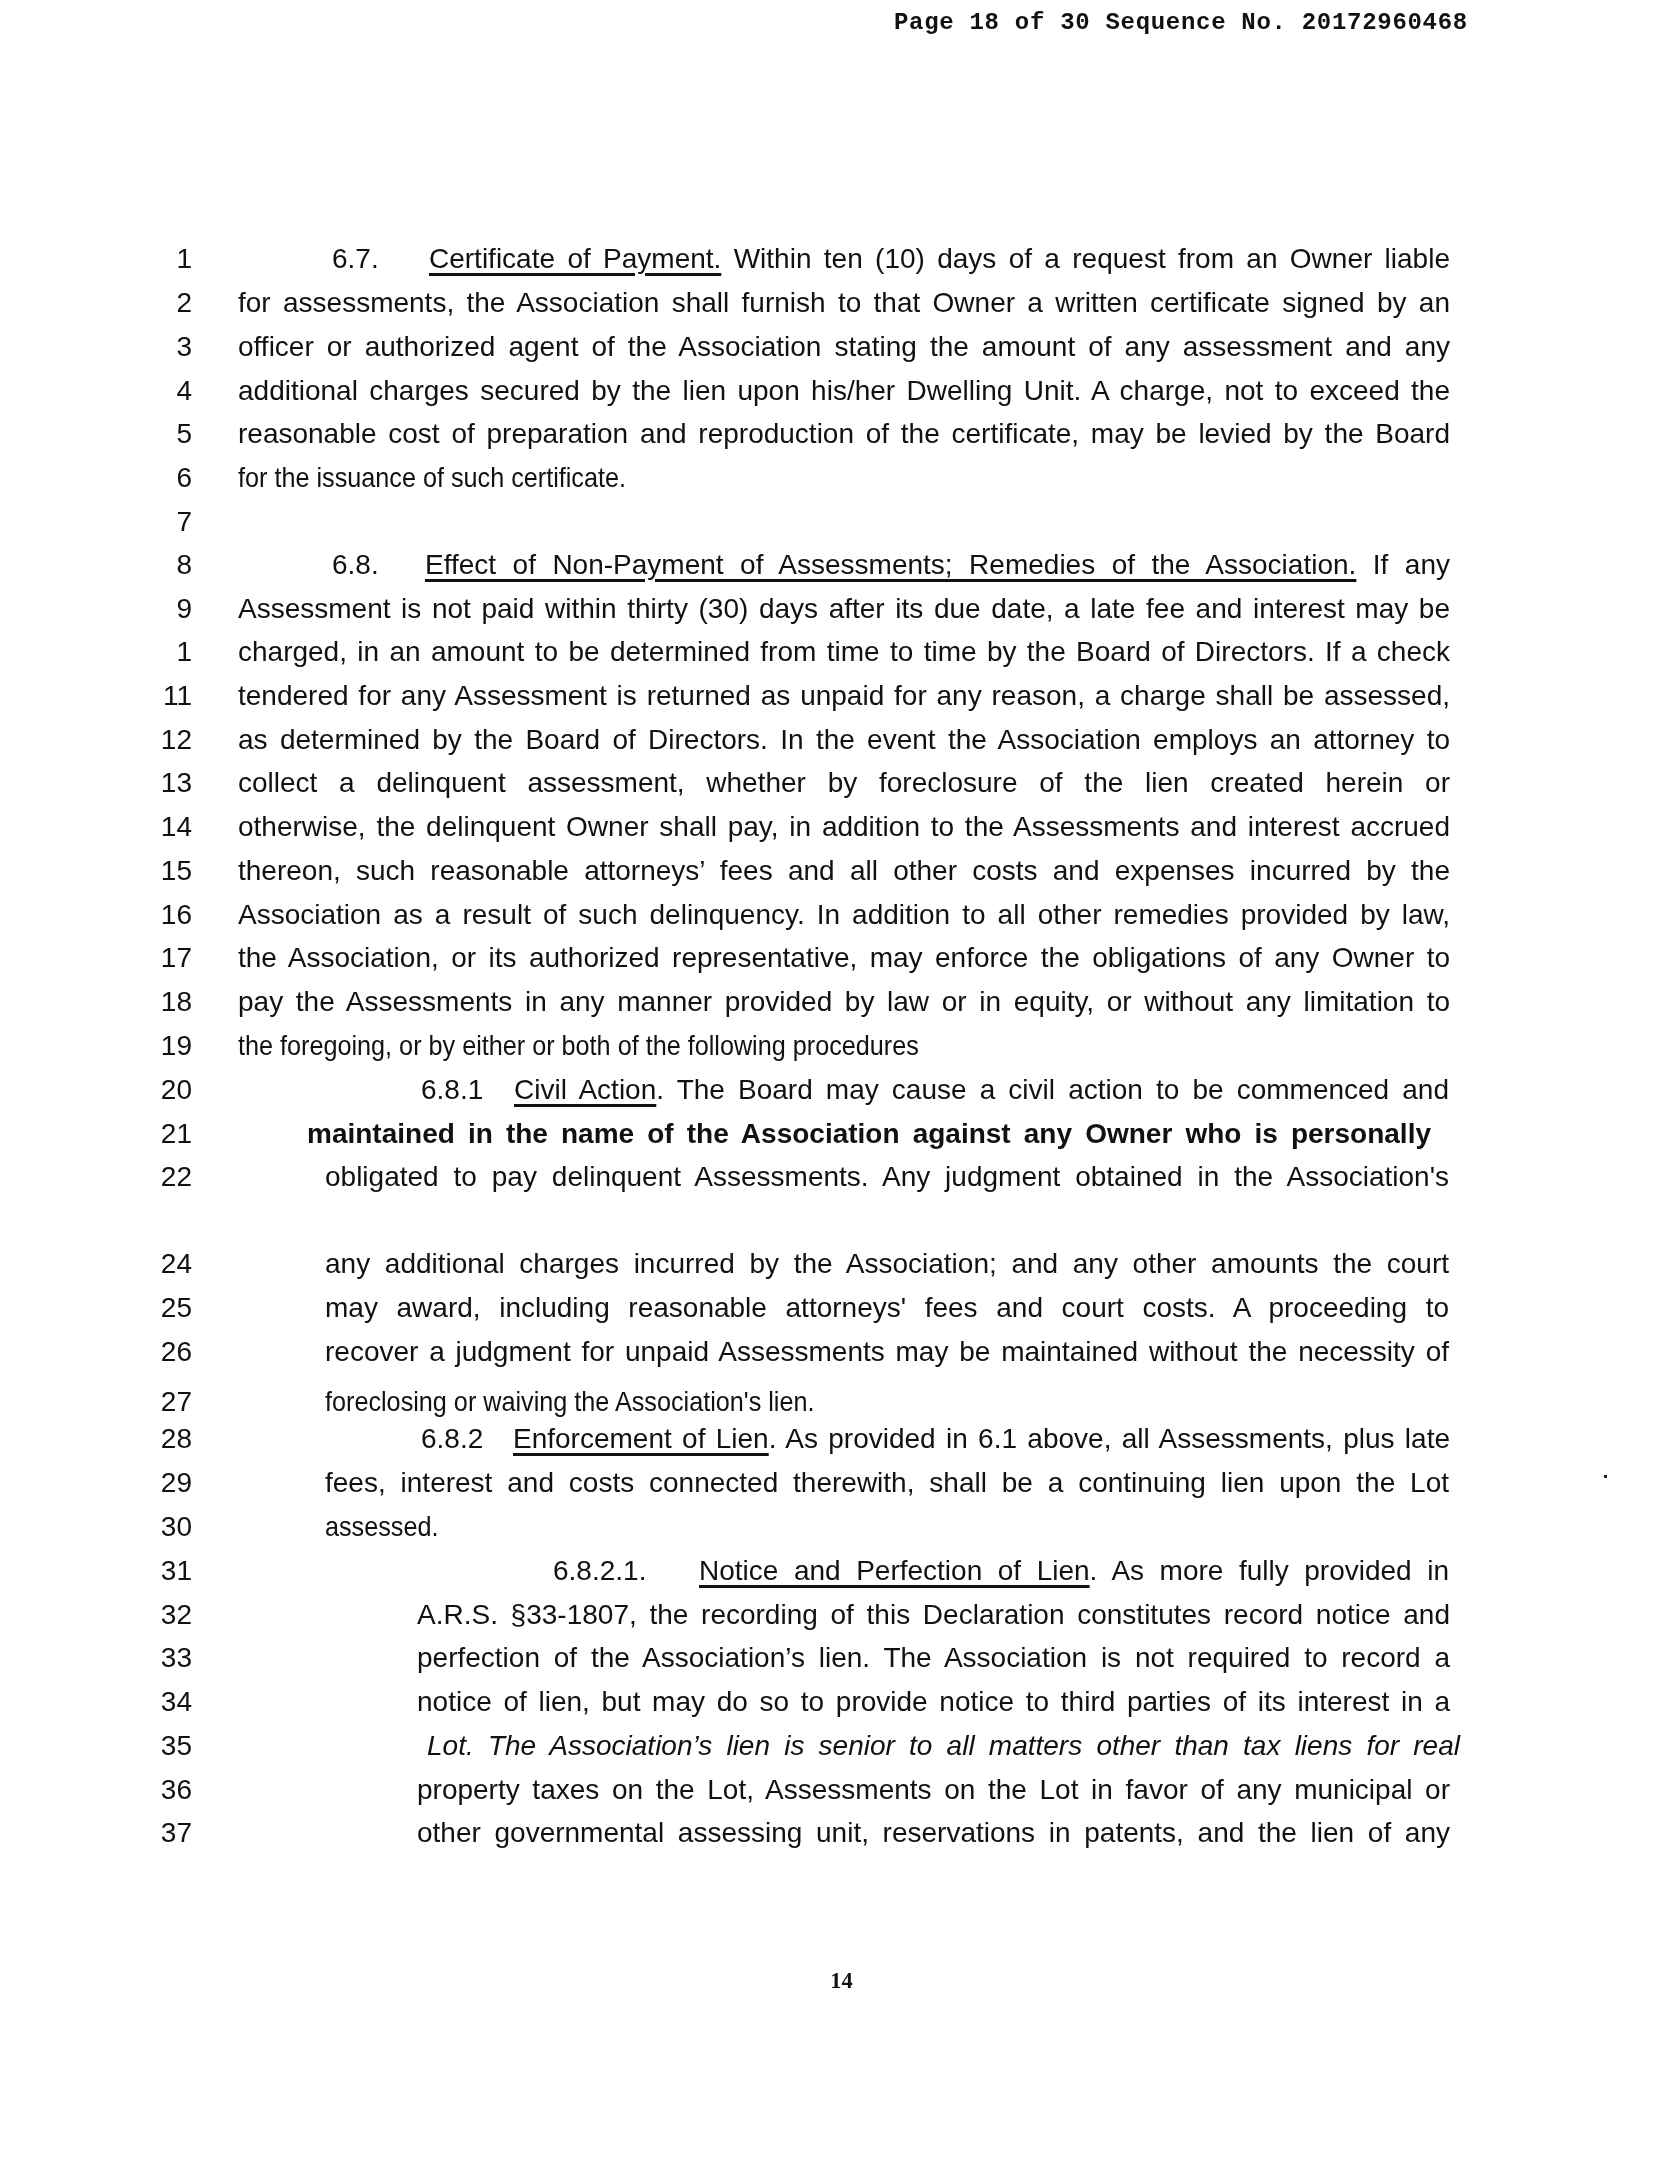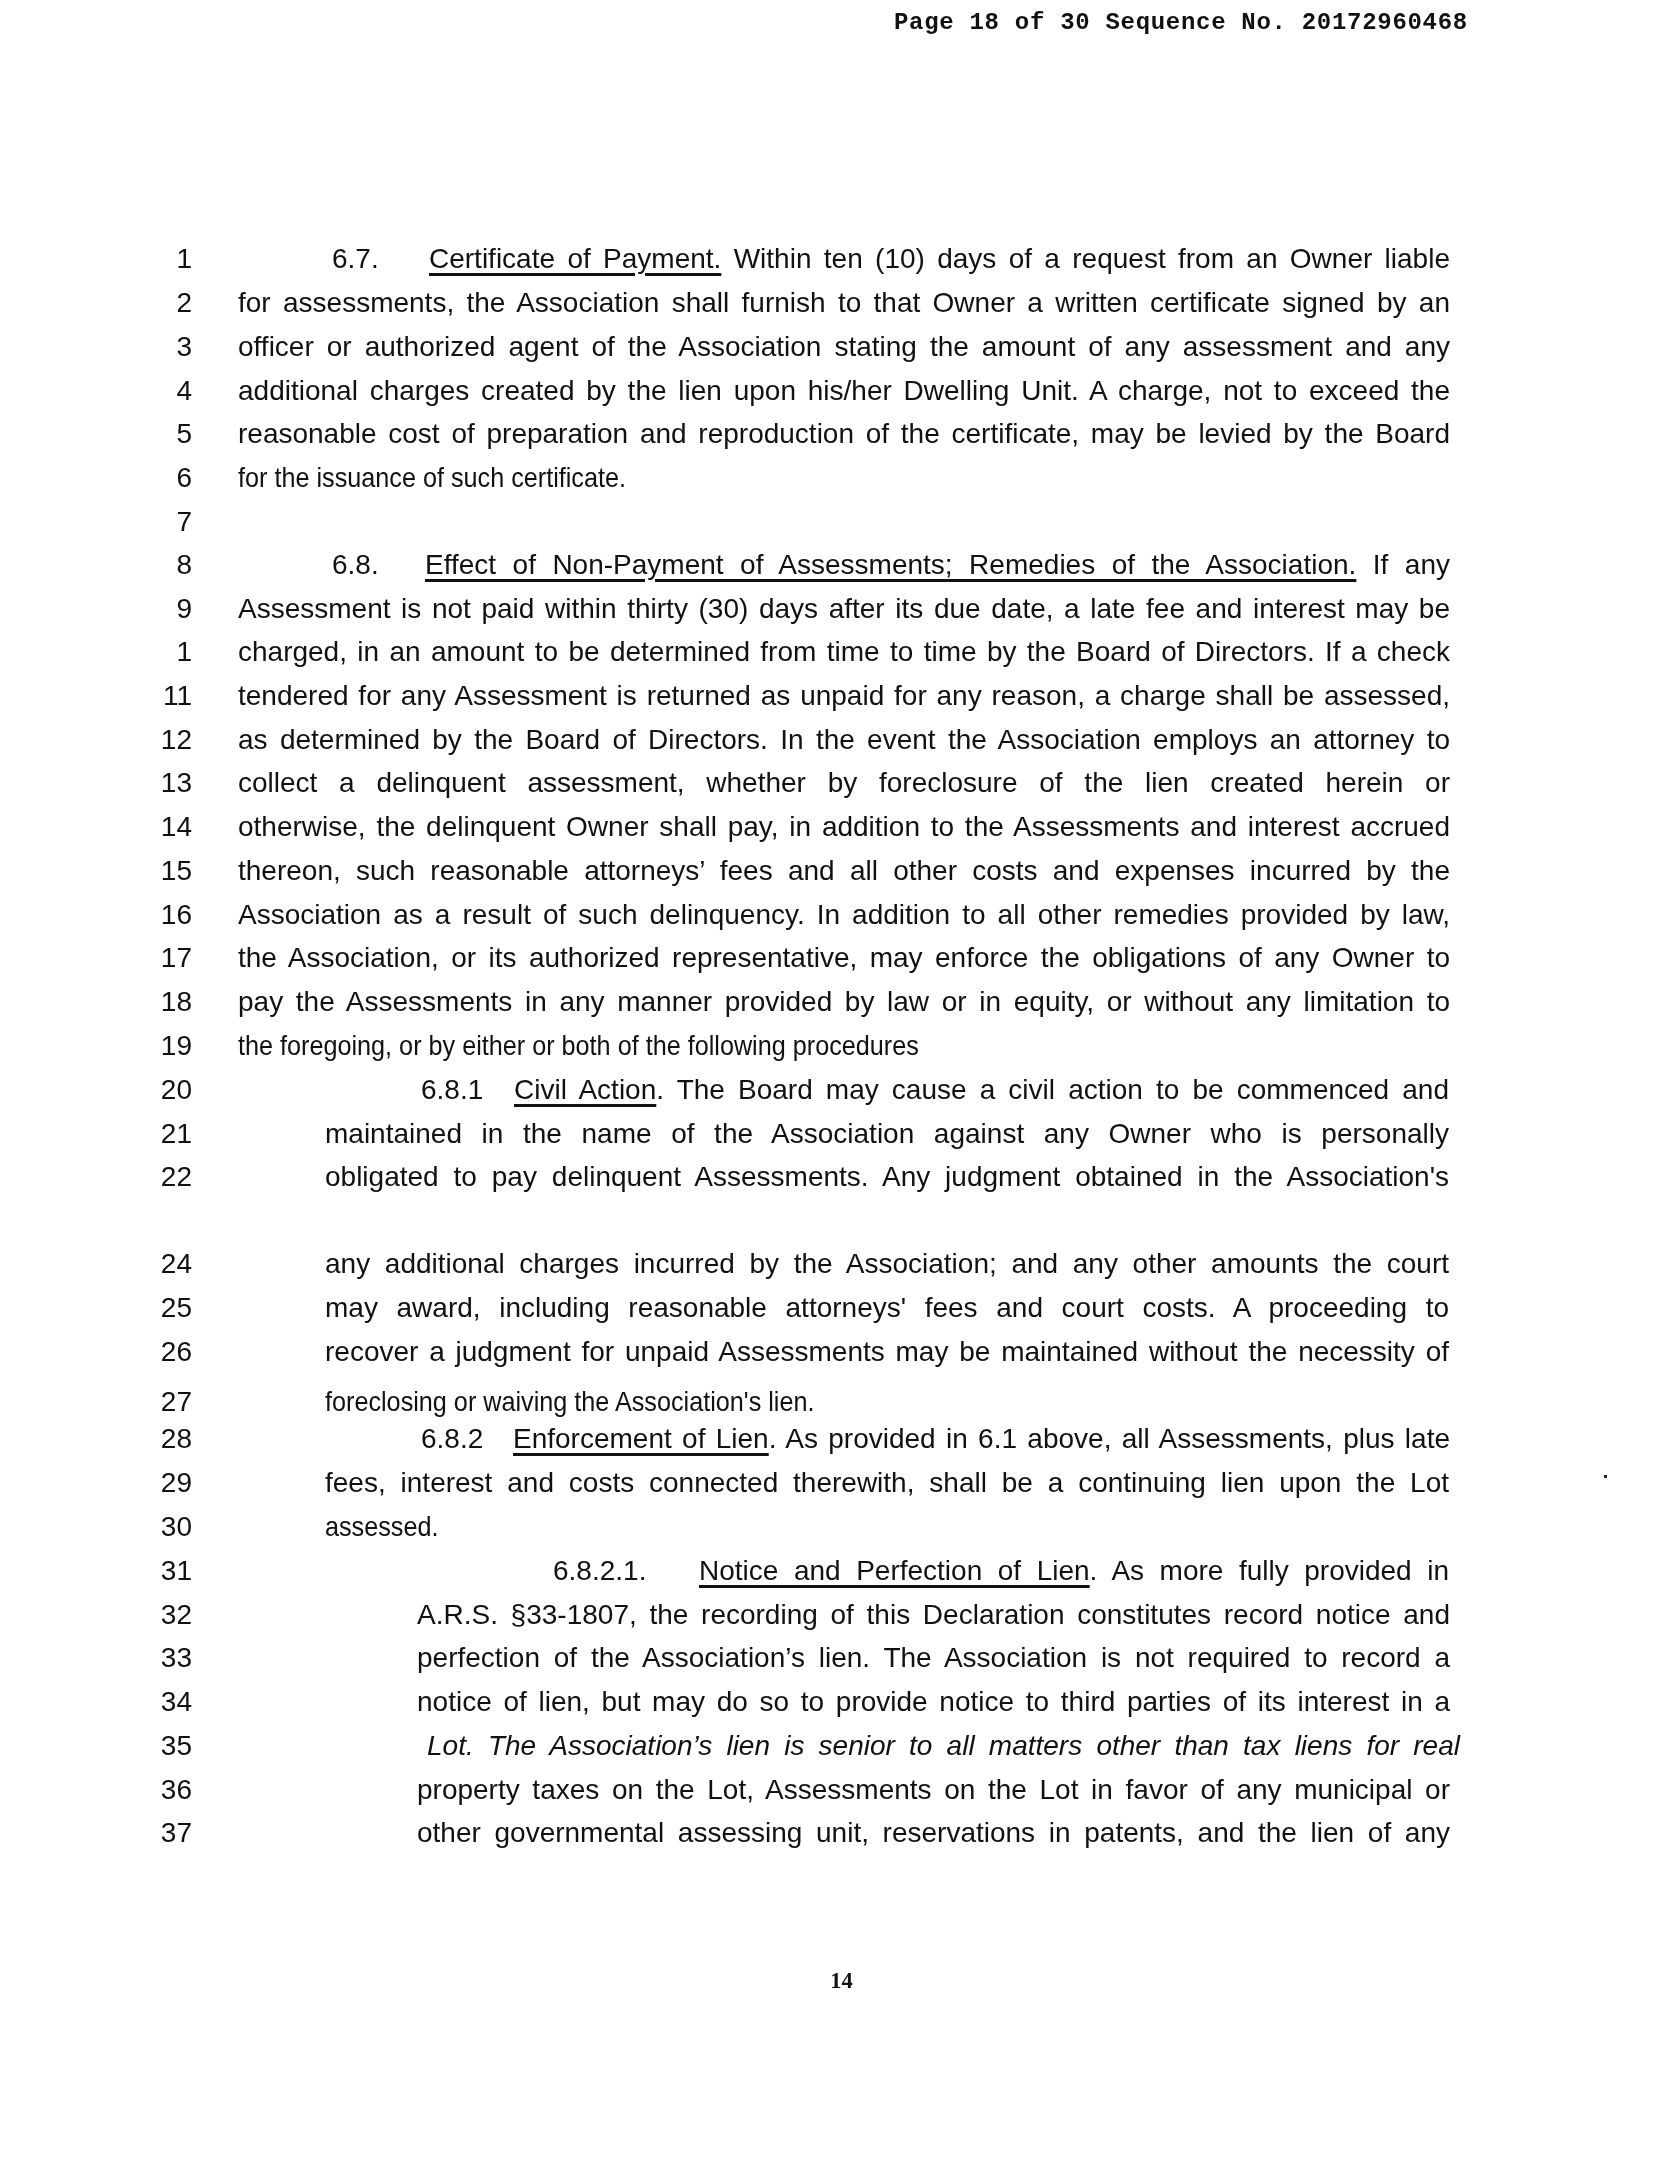--- a/index.html
+++ b/index.html
@@ -45,21 +45,21 @@
     <div class="line" style="top: 287px;">
       <span class="ln">2</span>
       <div class="txt just" style="left: 238px; width: 1212px;"><span>for assessments, the Association shall furnish to that Owner a written certificate signed by an</span></div>
     </div>
     <div class="line" style="top: 331px;">
       <span class="ln">3</span>
       <div class="txt just" style="left: 238px; width: 1212px;"><span>officer or authorized agent of the Association stating the amount of any assessment and any</span></div>
     </div>
     <div class="line" style="top: 375px;">
       <span class="ln">4</span>
-      <div class="txt just" style="left: 238px; width: 1212px;"><span>additional charges created by the lien upon his/her Dwelling Unit. A charge, not to exceed the</span></div>
+      <div class="txt just" style="left: 238px; width: 1212px;"><span>additional charges secured by the lien upon his/her Dwelling Unit. A charge, not to exceed the</span></div>
     </div>
     <div class="line" style="top: 418px;">
       <span class="ln">5</span>
       <div class="txt just" style="left: 238px; width: 1212px;"><span>reasonable cost of preparation and reproduction of the certificate, may be levied by the Board</span></div>
     </div>
     <div class="line" style="top: 462px;">
       <span class="ln">6</span>
       <div class="txt" style="left: 238px; transform: scaleX(0.9);"><span>for the issuance of such certificate.</span></div>
     </div>
     <div class="line" style="top: 506px;">
@@ -114,21 +114,21 @@
       <span class="ln">19</span>
       <div class="txt" style="left: 238px; transform: scaleX(0.9);"><span>the foregoing, or by either or both of the following procedures</span></div>
     </div>
     <div class="line" style="top: 1074px;">
       <span class="ln">20</span>
       <span class="txt" style="left: 421px;">6.8.1</span>
       <div class="txt just" style="left: 514px; width: 935px;"><span class="u">Civil Action</span><span>.  The Board may cause a civil action to be commenced and</span></div>
     </div>
     <div class="line" style="top: 1118px;">
       <span class="ln">21</span>
-      <div class="txt just" style="left: 325px; width: 1124px;"><span>maintained in the name of the Association against any Owner who is personally</span></div>
+      <div class="txt just" style="left: 307px; width: 1124px; font-weight: bold;"><span>maintained in the name of the Association against any Owner who is personally</span></div>
     </div>
     <div class="line" style="top: 1161px;">
       <span class="ln">22</span>
       <div class="txt just" style="left: 325px; width: 1124px;"><span>obligated to pay delinquent Assessments. Any judgment obtained in the Association's</span></div>
     </div>
     <div class="line" style="top: 1248px;">
       <span class="ln">24</span>
       <div class="txt just" style="left: 325px; width: 1124px;"><span>any additional charges incurred by the Association; and any other amounts the court</span></div>
     </div>
     <div class="line" style="top: 1292px;">

